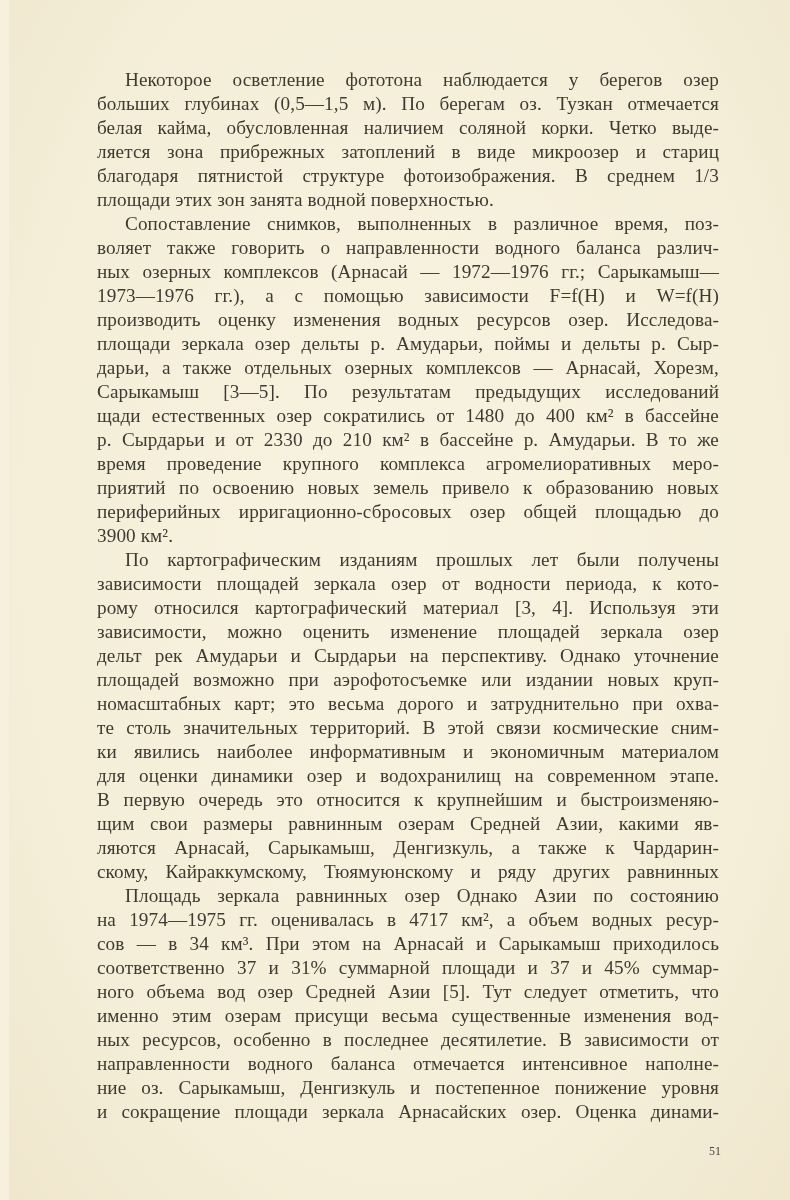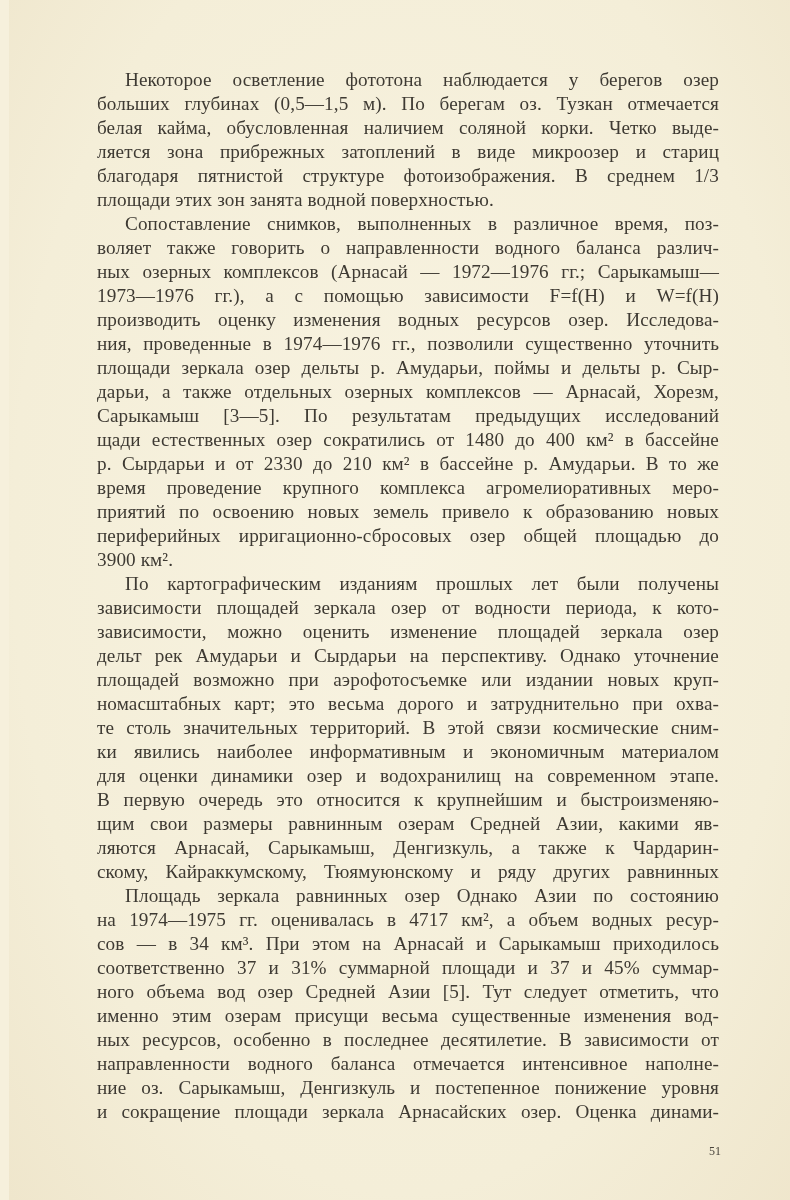--- a/index.html
+++ b/index.html
@@ -46,34 +46,34 @@
         <span class="line">ляется зона прибрежных затоплений в виде микроозер и стариц</span>
         <span class="line">благодаря пятнистой структуре фотоизображения. В среднем 1/3</span>
         <span class="line last">площади этих зон занята водной поверхностью.</span>
       </div>
       <div>
         <span class="line indent">Сопоставление снимков, выполненных в различное время, поз-</span>
         <span class="line">воляет также говорить о направленности водного баланса различ-</span>
         <span class="line">ных озерных комплексов (Арнасай — 1972—1976 гг.; Сарыкамыш—</span>
         <span class="line">1973—1976 гг.), а с помощью зависимости F=f(H) и W=f(H)</span>
         <span class="line">производить оценку изменения водных ресурсов озер. Исследова-</span>
-        <span class="line">ния, проведенные в 1974—1976 гг., позволили существенно уточнить</span>
         <span class="line">площади зеркала озер дельты р. Амударьи, поймы и дельты р. Сыр-</span>
         <span class="line">дарьи, а также отдельных озерных комплексов — Арнасай, Хорезм,</span>
         <span class="line">Сарыкамыш [3—5]. По результатам предыдущих исследований</span>
         <span class="line">щади естественных озер сократились от 1480 до 400 км² в бассейне</span>
         <span class="line">р. Сырдарьи и от 2330 до 210 км² в бассейне р. Амударьи. В то же</span>
         <span class="line">время проведение крупного комплекса агромелиоративных меро-</span>
         <span class="line">приятий по освоению новых земель привело к образованию новых</span>
         <span class="line">периферийных ирригационно-сбросовых озер общей площадью до</span>
         <span class="line last">3900 км².</span>
       </div>
       <div>
         <span class="line indent">По картографическим изданиям прошлых лет были получены</span>
         <span class="line">зависимости площадей зеркала озер от водности периода, к кото-</span>
+        <span class="line">рому относился картографический материал [3, 4]. Используя эти</span>
         <span class="line">зависимости, можно оценить изменение площадей зеркала озер</span>
         <span class="line">дельт рек Амударьи и Сырдарьи на перспективу. Однако уточнение</span>
         <span class="line">площадей возможно при аэрофотосъемке или издании новых круп-</span>
         <span class="line">номасштабных карт; это весьма дорого и затруднительно при охва-</span>
         <span class="line">те столь значительных территорий. В этой связи космические сним-</span>
         <span class="line">ки явились наиболее информативным и экономичным материалом</span>
         <span class="line">для оценки динамики озер и водохранилищ на современном этапе.</span>
         <span class="line">В первую очередь это относится к крупнейшим и быстроизменяю-</span>
         <span class="line">щим свои размеры равнинным озерам Средней Азии, какими яв-</span>
         <span class="line">ляются Арнасай, Сарыкамыш, Денгизкуль, а также к Чардарин-</span>

